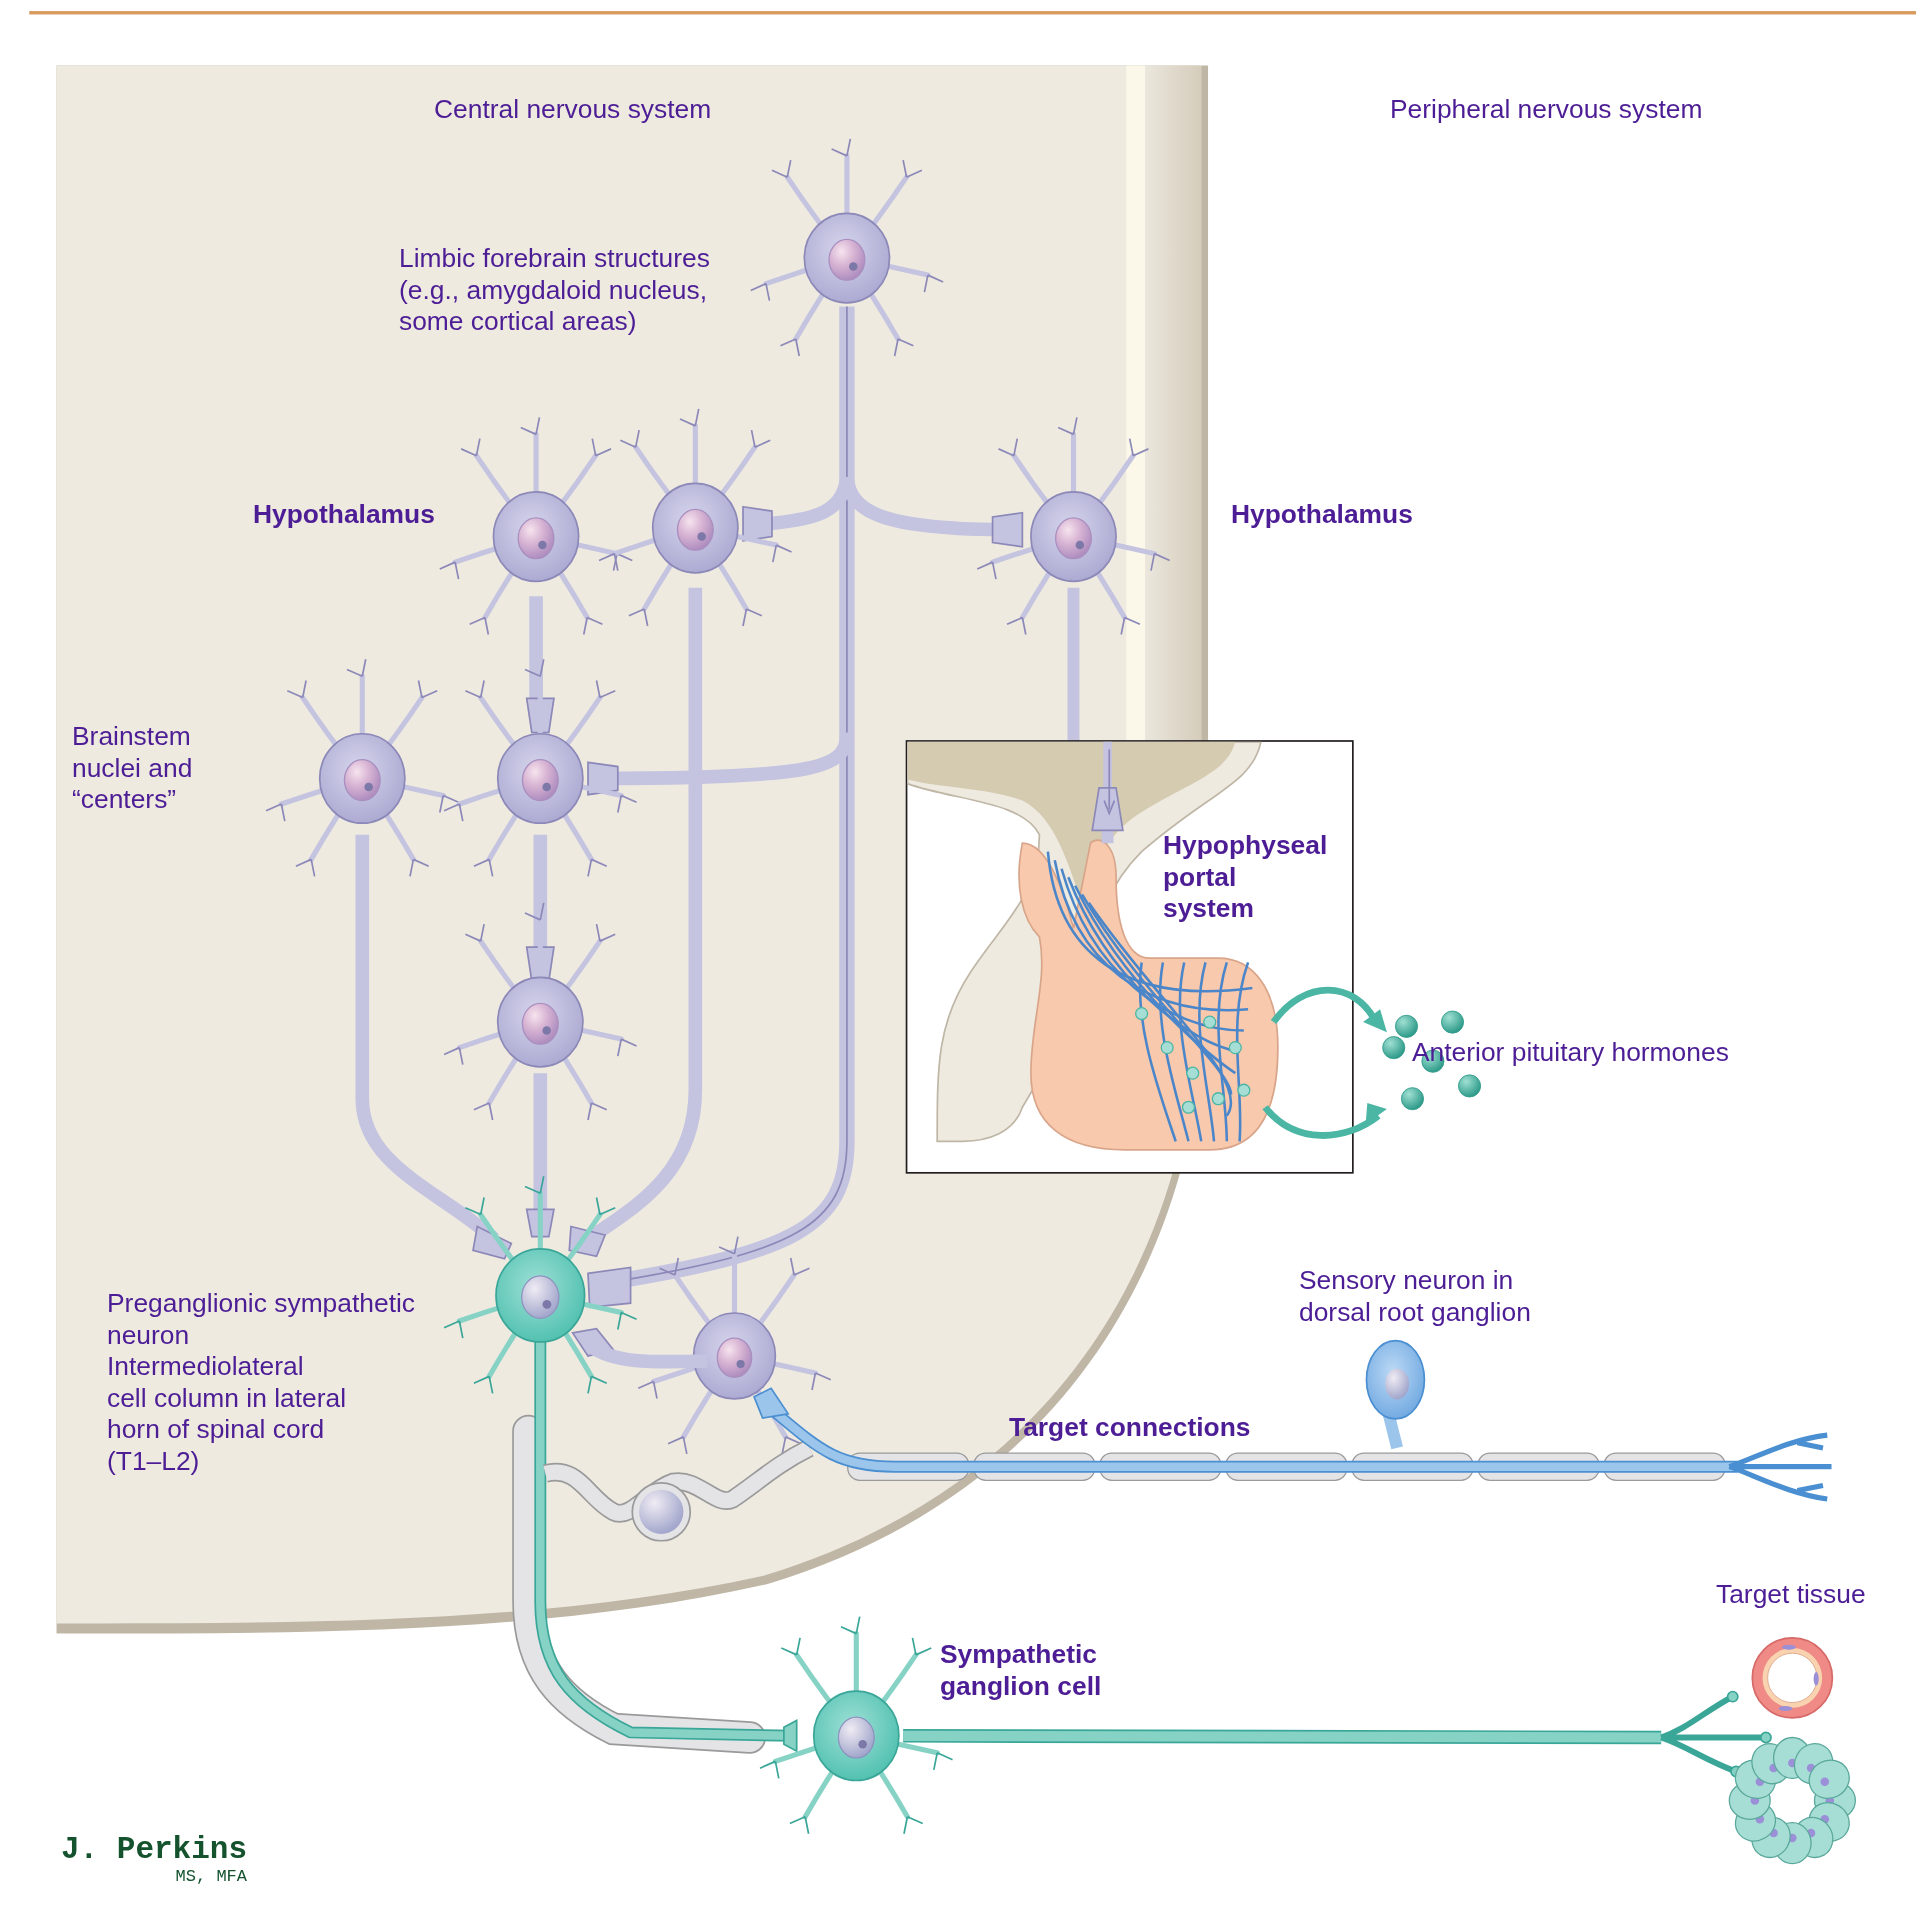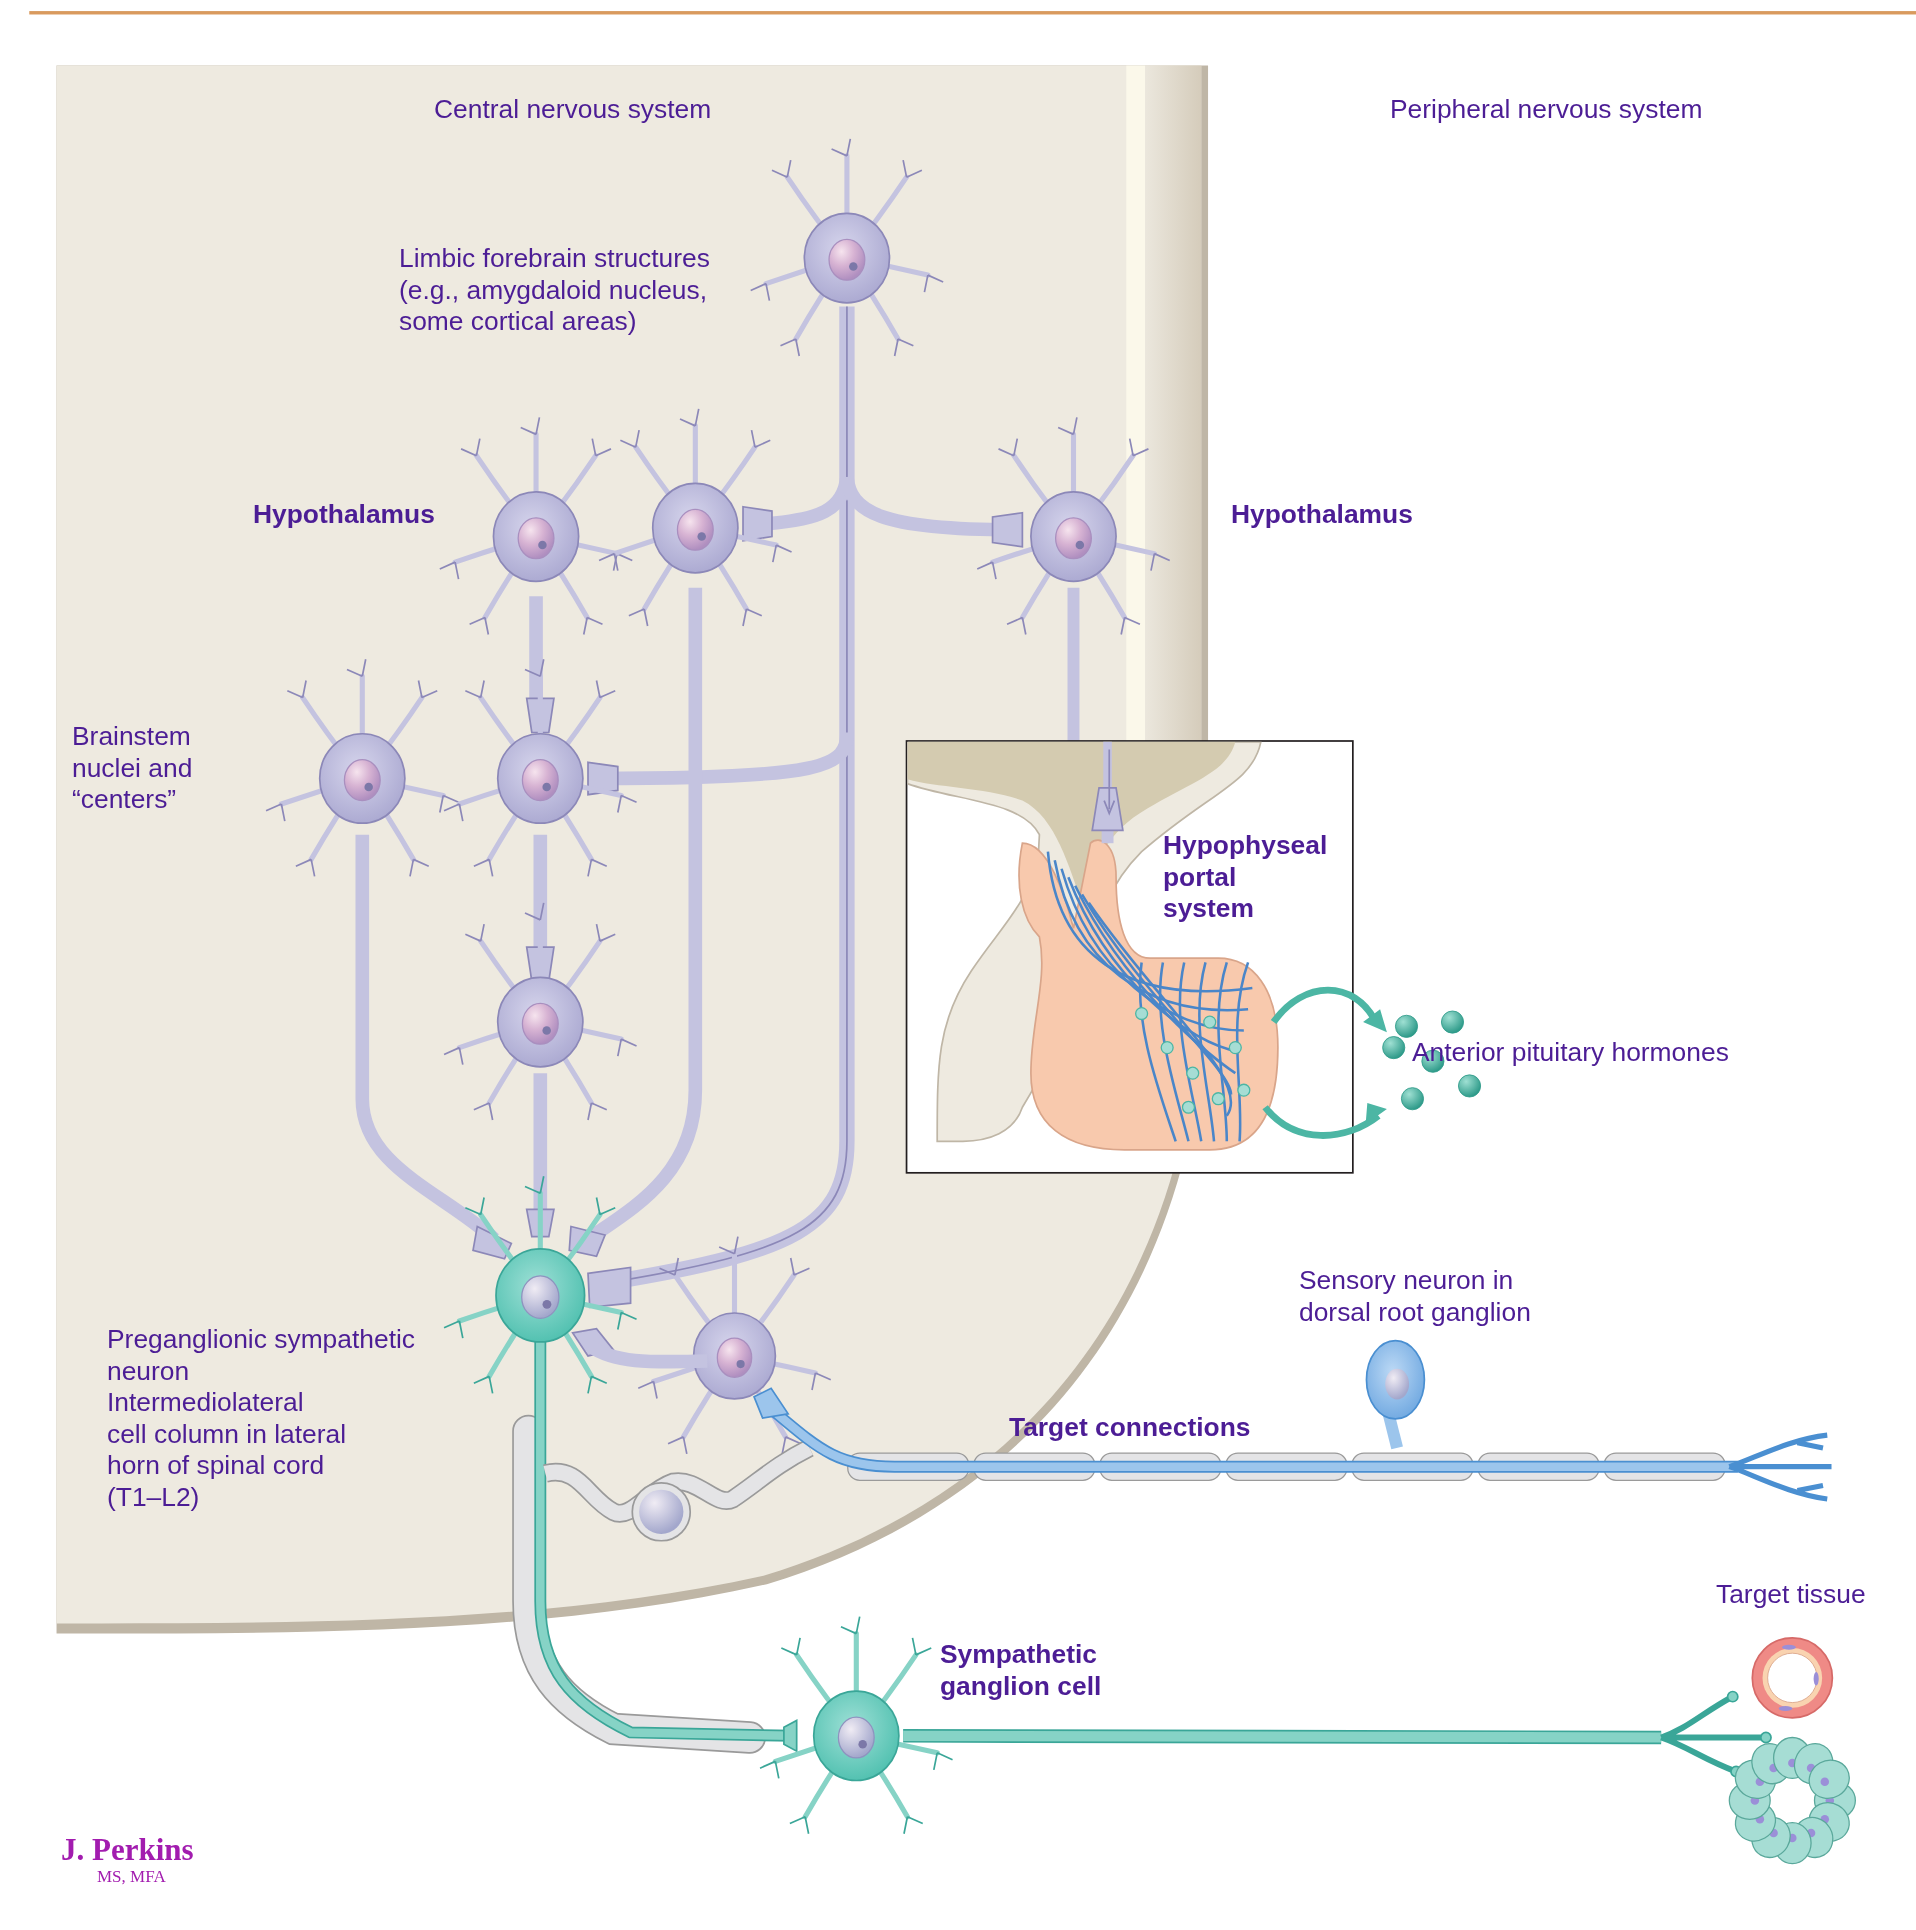--- a/index.html
+++ b/index.html
@@ -1,21 +1,21 @@
 <!DOCTYPE html>
 <html style="font-size:13.6px"><head>
 <meta charset="utf-8">
 <style>
   html,body{margin:0;padding:0;background:#ffffff;}
   body{width:1917px;height:1930px;position:relative;overflow:hidden;font-family:"Liberation Sans",sans-serif;}
   #diagram{position:absolute;left:0;top:0;width:1917px;height:1930px;}
   .lbl{position:absolute;color:#4c1d95;font-family:"Liberation Sans",sans-serif;font-size:26.4px;line-height:31.5px;white-space:nowrap;}
   .lbl.b{font-weight:bold;}
   .lbl .line{display:block;}
-  .sig{position:absolute;color:#a21caf;font-family:Liberation Serif, serif;}
+  .sig{position:absolute;color:#14532d;font-family:Liberation Mono, monospace;text-align:right;}
   .sig .name{display:block;font-size:31px;font-weight:bold;line-height:34px;}
   .sig .cred{display:block;font-size:17px;line-height:20.4px;margin-left:36px;}
 </style>
 </head>
 <body>
 
 <svg id="diagram" viewBox="0 0 2250 2266" xmlns="http://www.w3.org/2000/svg">
   <defs>
     <radialGradient id="gSoma" cx="45%" cy="40%" r="65%">
       <stop offset="0" stop-color="#d6d5ec"></stop>
@@ -434,21 +434,21 @@
 
 <div class="lbl b" style="left:253px;top:499px;">Hypothalamus</div>
 <div class="lbl b" style="left:1231px;top:499px;">Hypothalamus</div>
 
 <div class="lbl" style="left:72px;top:721px;">
   <span class="line b">Brainstem</span>
   <span class="line">nuclei and</span>
   <span class="line">“centers”</span>
 </div>
 
-<div class="lbl" style="left:107px;top:1324px;">
+<div class="lbl" style="left:107px;top:1288px;">
   <span class="line b">Preganglionic sympathetic</span>
   <span class="line b">neuron</span>
   <span class="line">Intermediolateral</span>
   <span class="line">cell column in lateral</span>
   <span class="line">horn of spinal cord</span>
   <span class="line">(T1–L2)</span>
 </div>
 
 <div class="lbl b" style="left:1163px;top:830px;">
   <span class="line">Hypophyseal</span>

